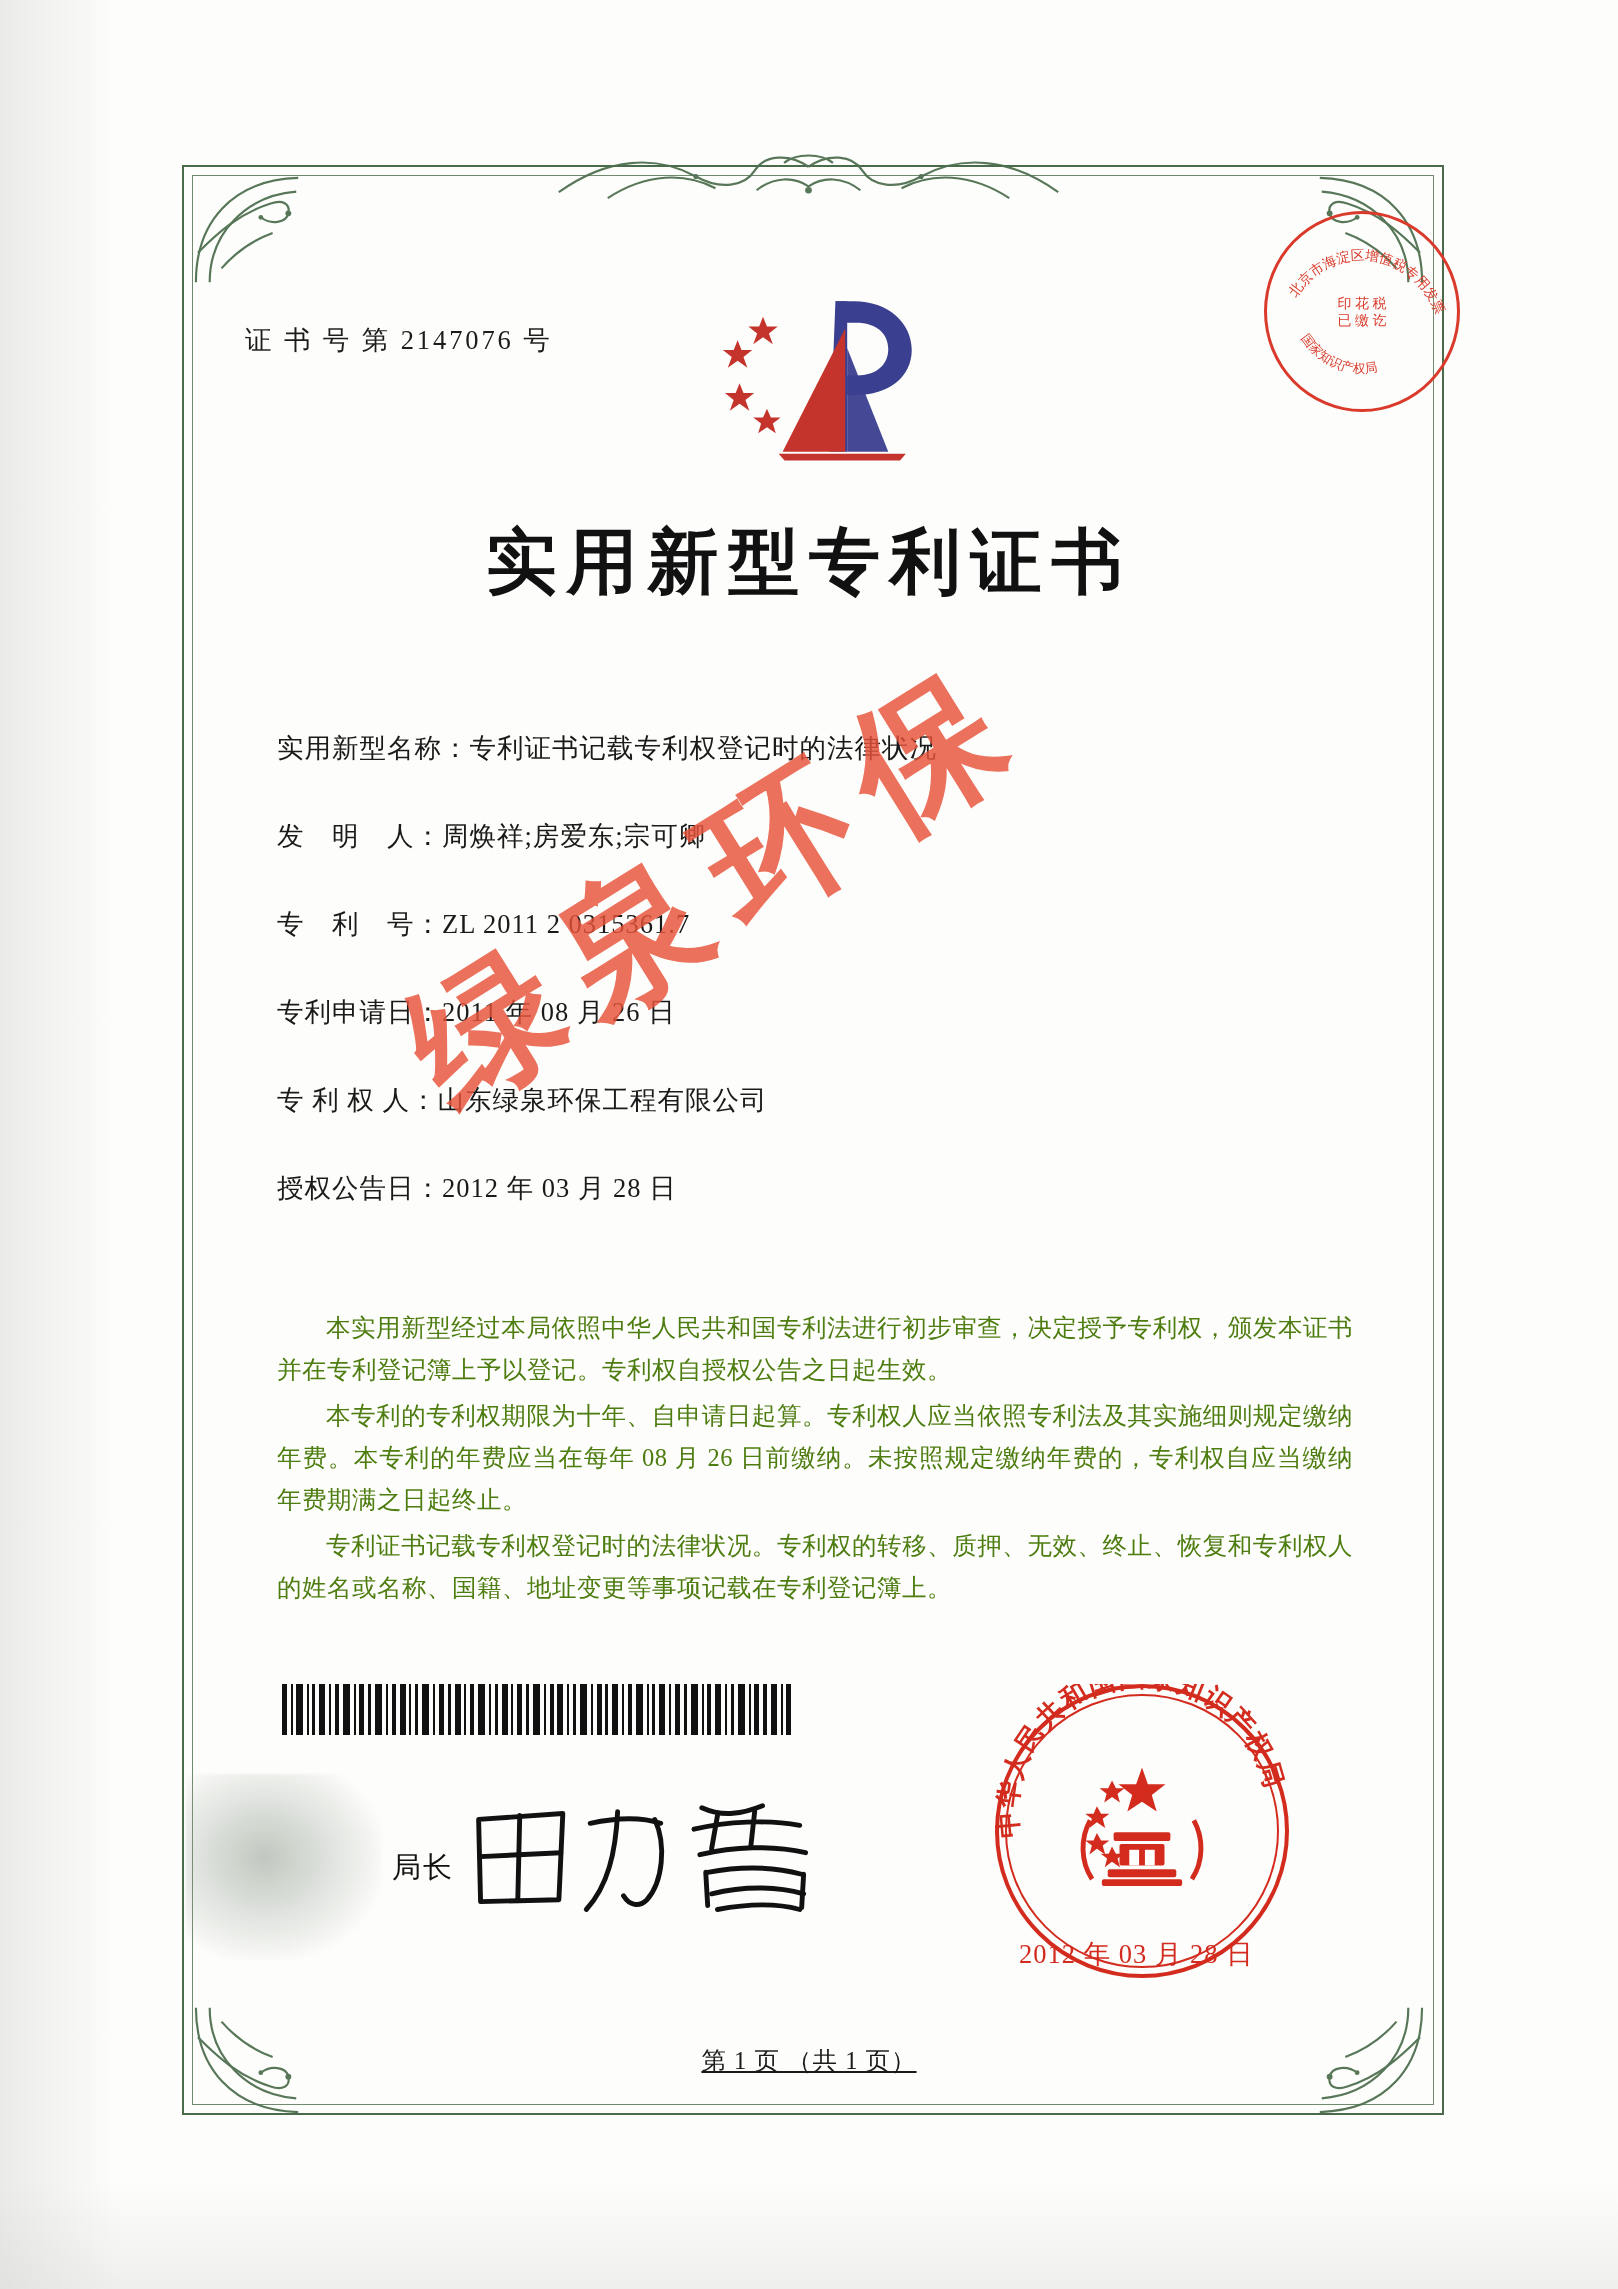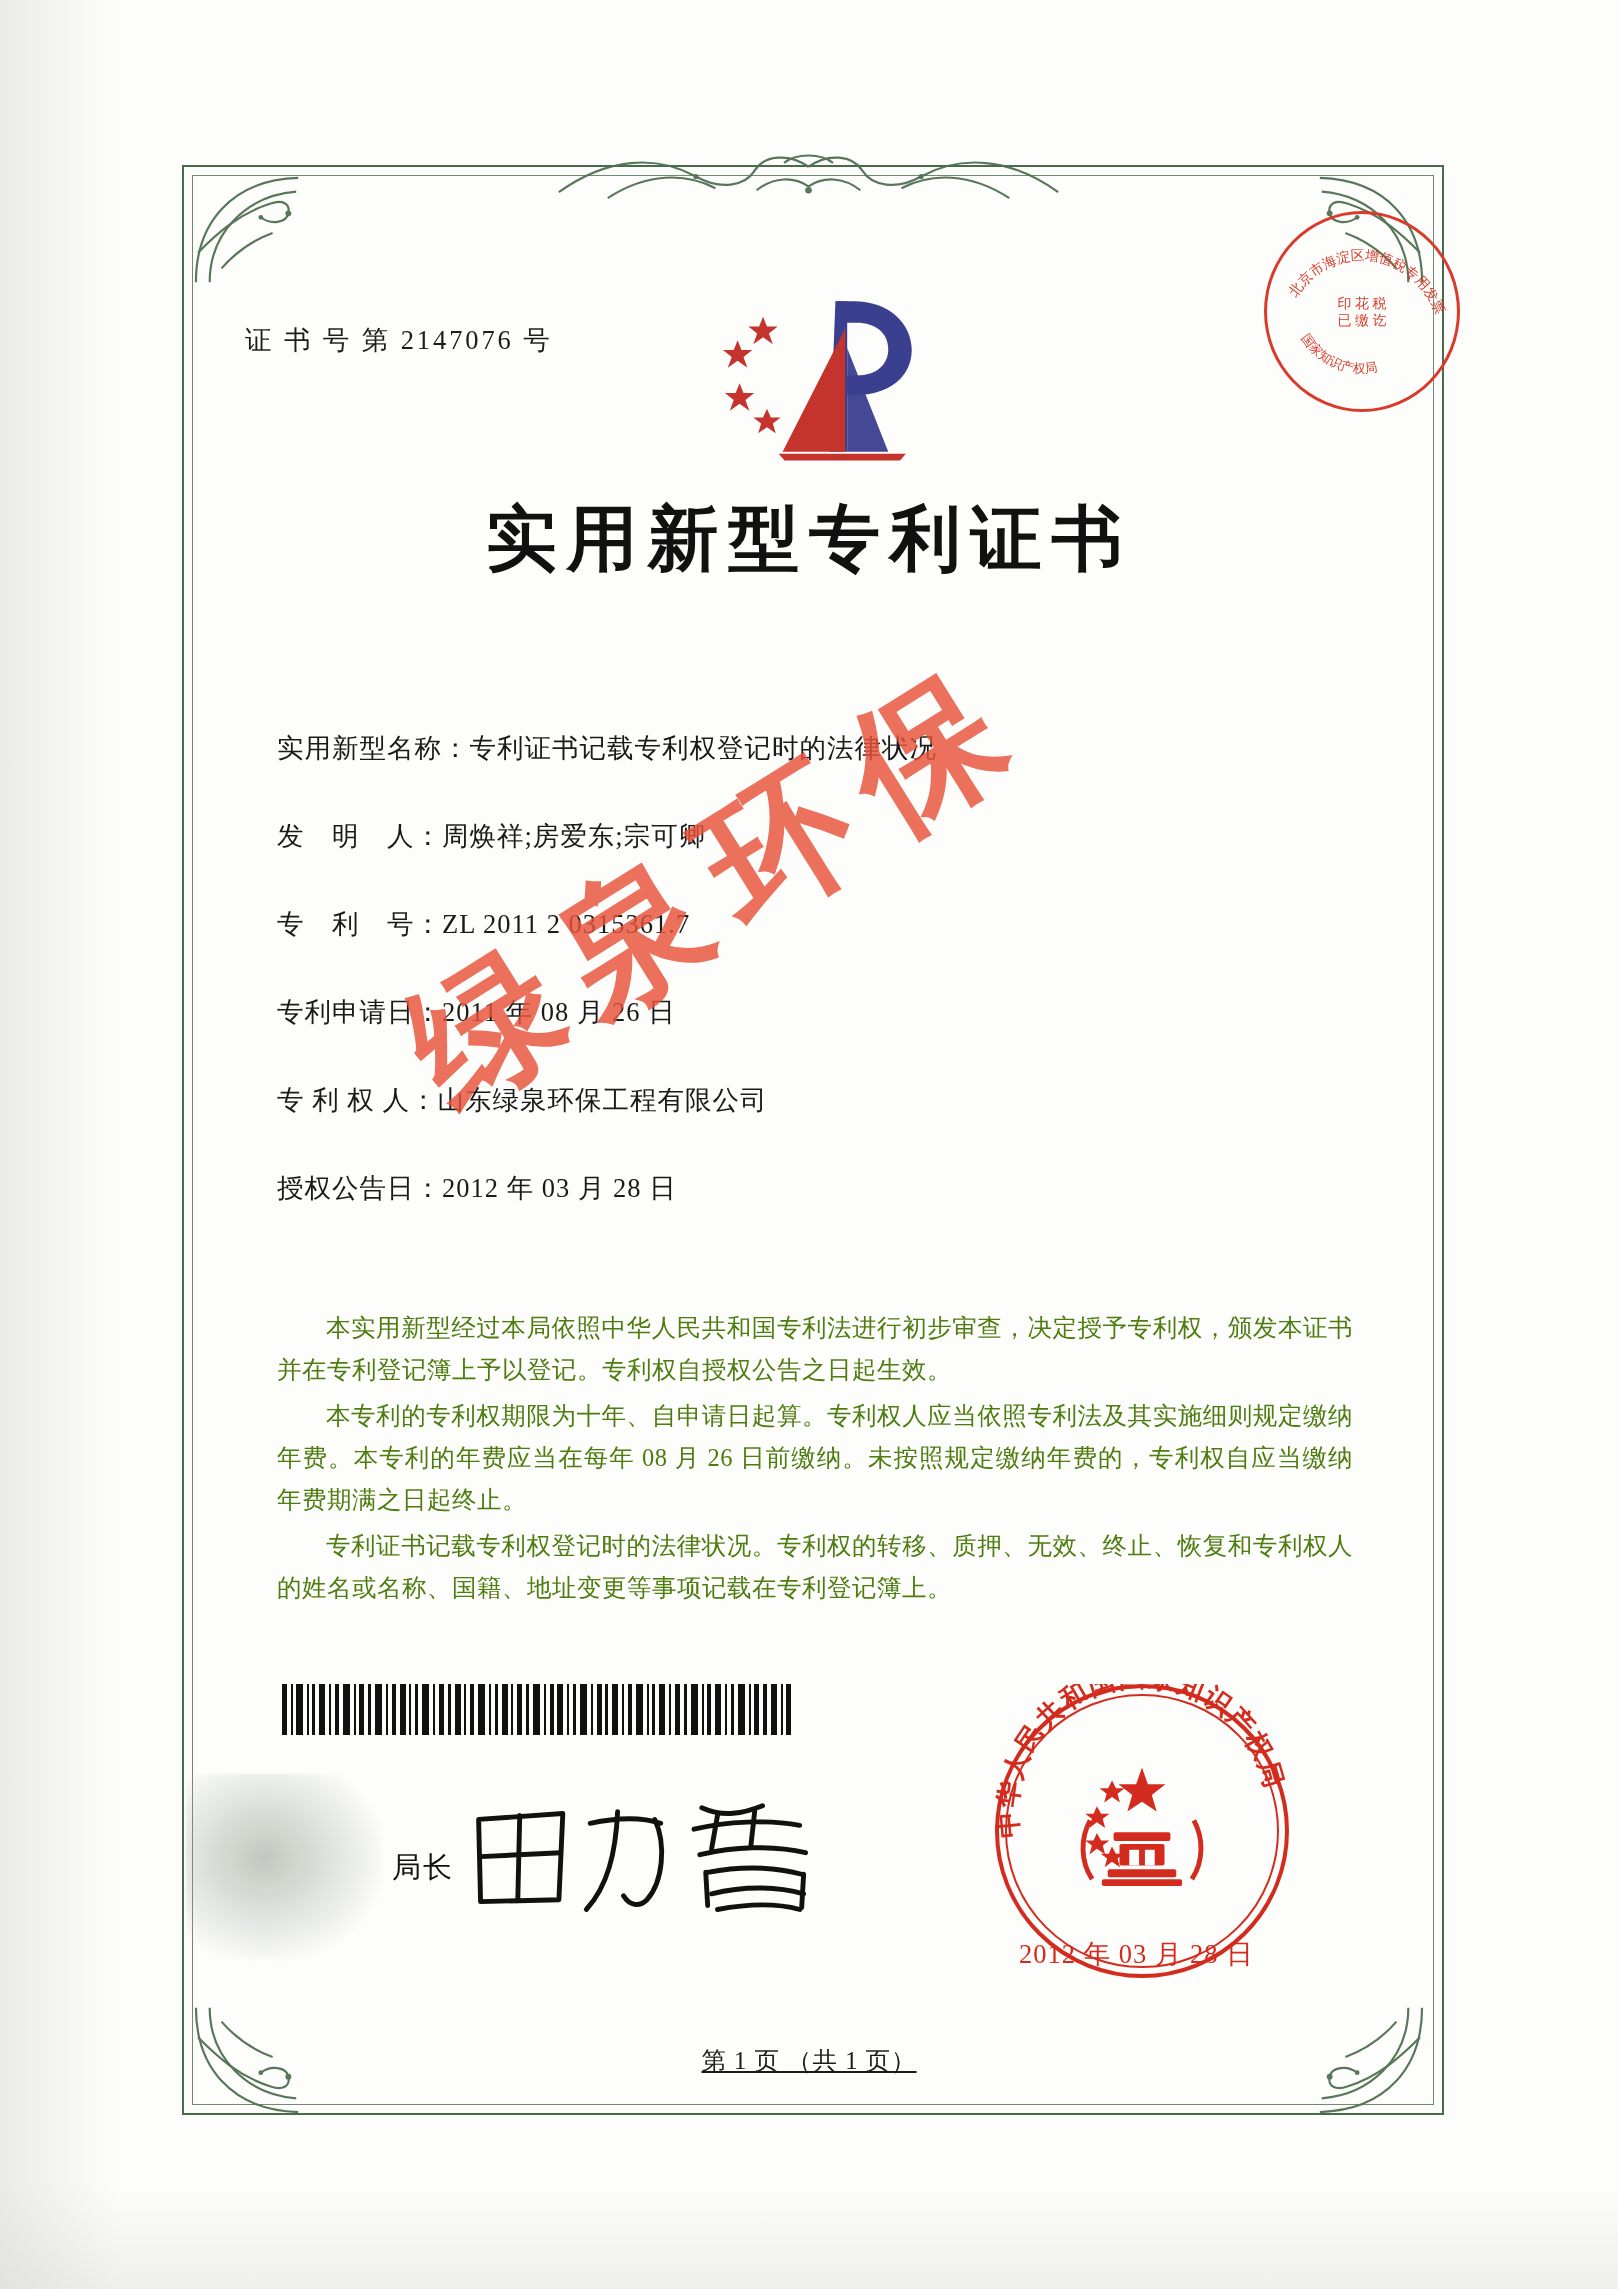--- a/index.html
+++ b/index.html
@@ -103,21 +103,21 @@
     transform: translate(-50%,-50%);
     text-align: center;
     line-height: 1.25;
     font-size: 14px;
   }
 
   
   .cert-title {
     position: absolute;
     left: 0; right: 0;
-    top: 492px;
+    top: 515px;
     text-align: center;
     font-size: 71px;
     font-weight: bold;
     letter-spacing: 9.8px;
     color: #111;
     font-family: "DejaVu Serif", "Liberation Serif", serif;
   }
 
   
   .fields {

